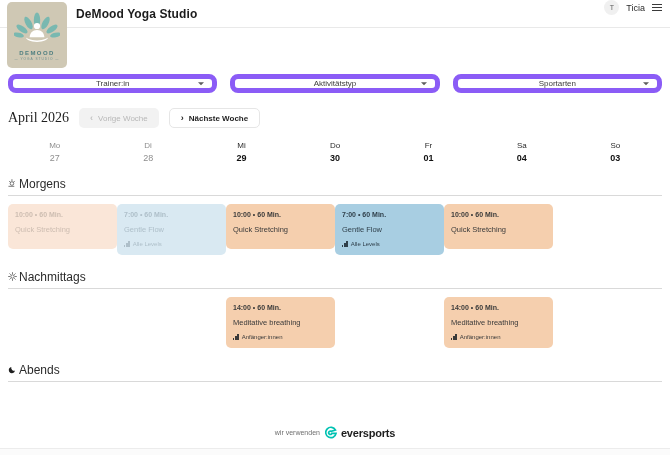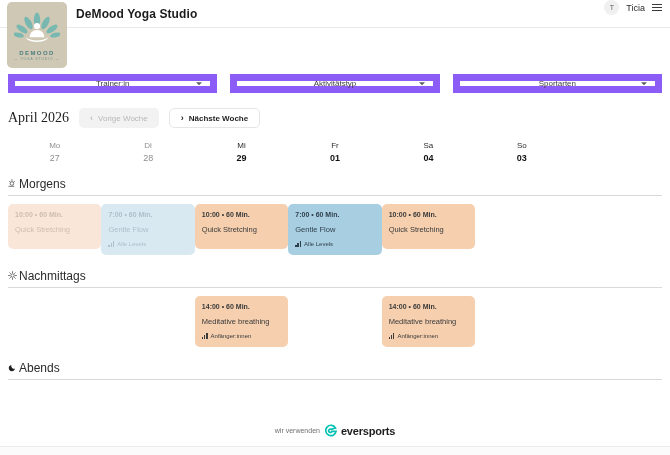--- a/index.html
+++ b/index.html
@@ -64,22 +64,22 @@
 
   
   .filters {
     display: flex; gap: 13px;
     padding: 0 8px;
     margin-top: 46px;
   }
   .select {
     flex: 1;
     height: 19px;
-    border: 7px solid #8b5cf6;
-    border-radius: 0;
+    border: 5px solid #8b5cf6;
+    border-radius: 8px;
     background: #fff;
     position: relative;
     display: flex; align-items: center; justify-content: center;
     font-size: 8px; color: #3c3c3c;
     cursor: pointer;
   }
   .select .caret {
     position: absolute; right: 8px; top: 50%;
     transform: translateY(-60%);
     width: 0; height: 0;
@@ -125,21 +125,21 @@
   
   .section { margin-top: 14px; }
   .sec-head {
     display: flex; gap: 2px;
     font-size: 12px; color: #2b2b2b;
     padding-bottom: 4px;
   }
   .sec-rule { height: 1px; background: #d9d9d9; }
   .sec-body {
     display: grid;
-    grid-template-columns: repeat(7, 1fr);
+    grid-template-columns: repeat(6, 1fr);
     padding-top: 8px;
     min-height: 18px;
   }
   .slot { min-height: 1px; }
 
   .card {
     border-radius: 5px;
     padding: 7px 7px 8px 7px;
     cursor: pointer;
   }
@@ -249,20 +249,24 @@
       </div>
       <div class="day">
         <div class="dow">Di</div>
         <div class="dnum">28</div>
       </div>
       <div class="day active">
         <div class="dow">Mi</div>
         <div class="dnum">29</div>
       </div>
       <div class="day active">
+        <div class="dow">Do</div>
+        <div class="dnum">30</div>
+      </div>
+      <div class="day active">
         <div class="dow">Fr</div>
         <div class="dnum">01</div>
       </div>
       <div class="day active">
         <div class="dow">Sa</div>
         <div class="dnum">04</div>
       </div>
       <div class="day active">
         <div class="dow">So</div>
         <div class="dnum">03</div>

